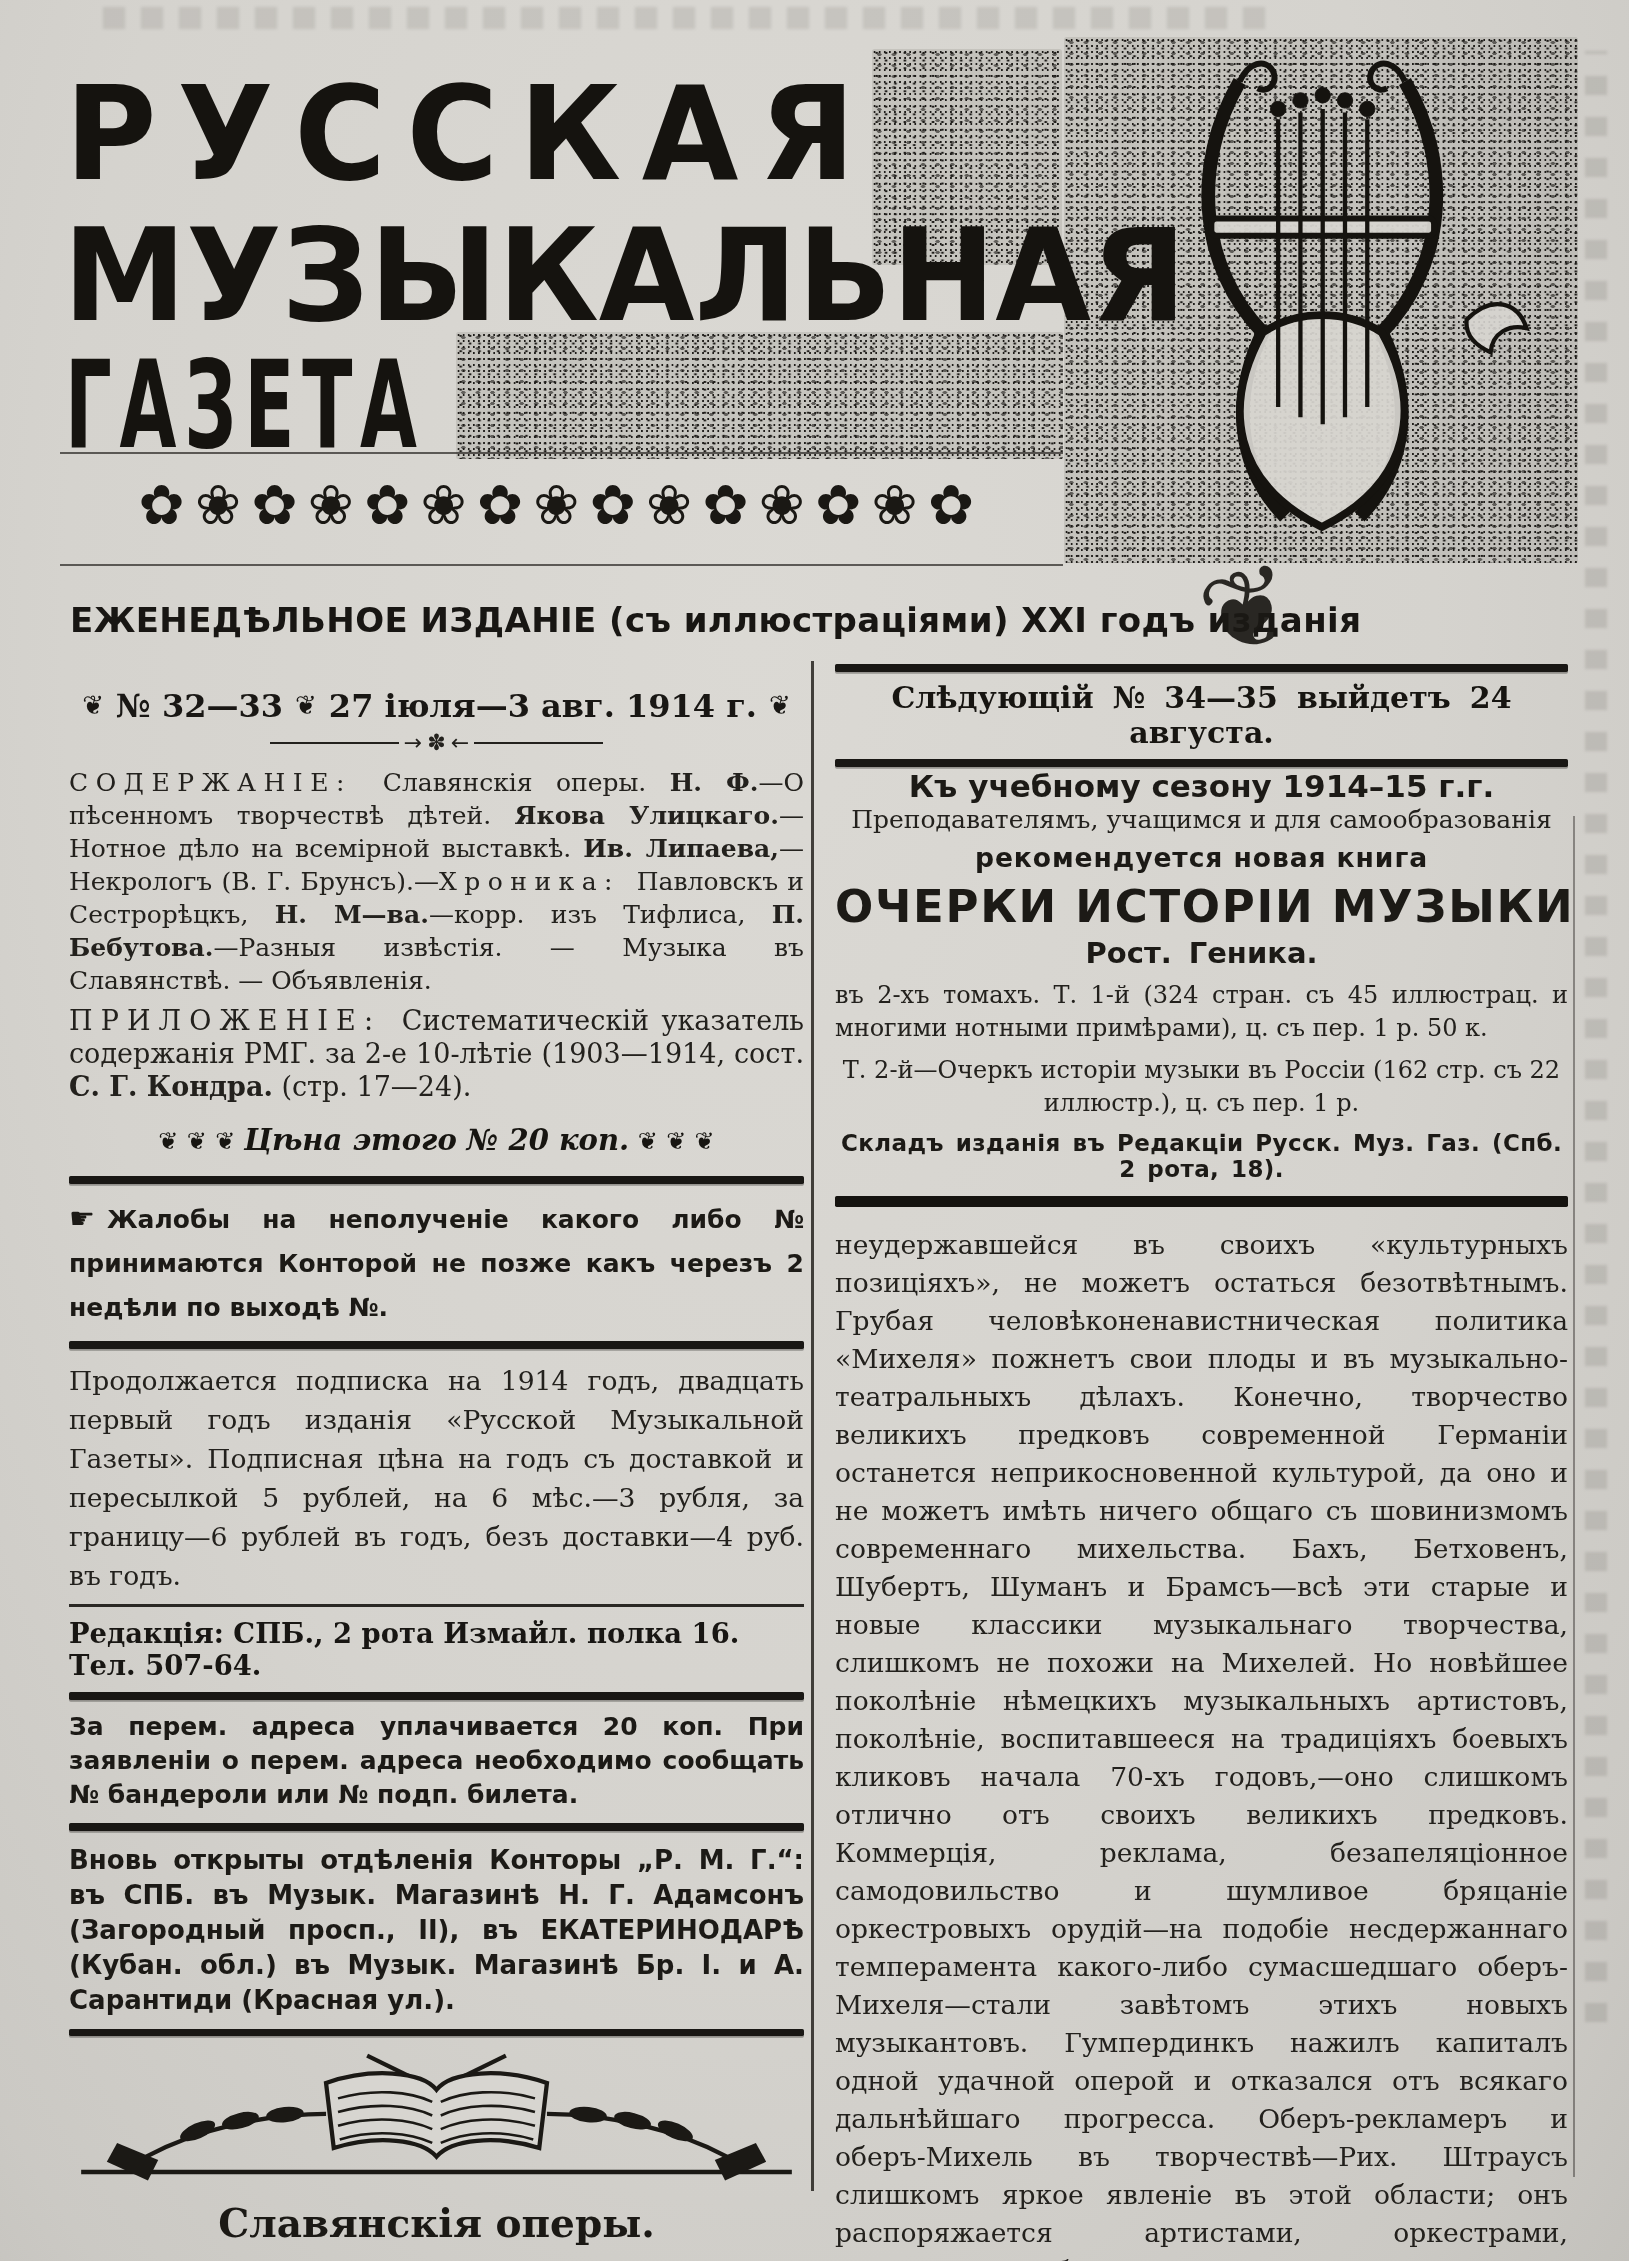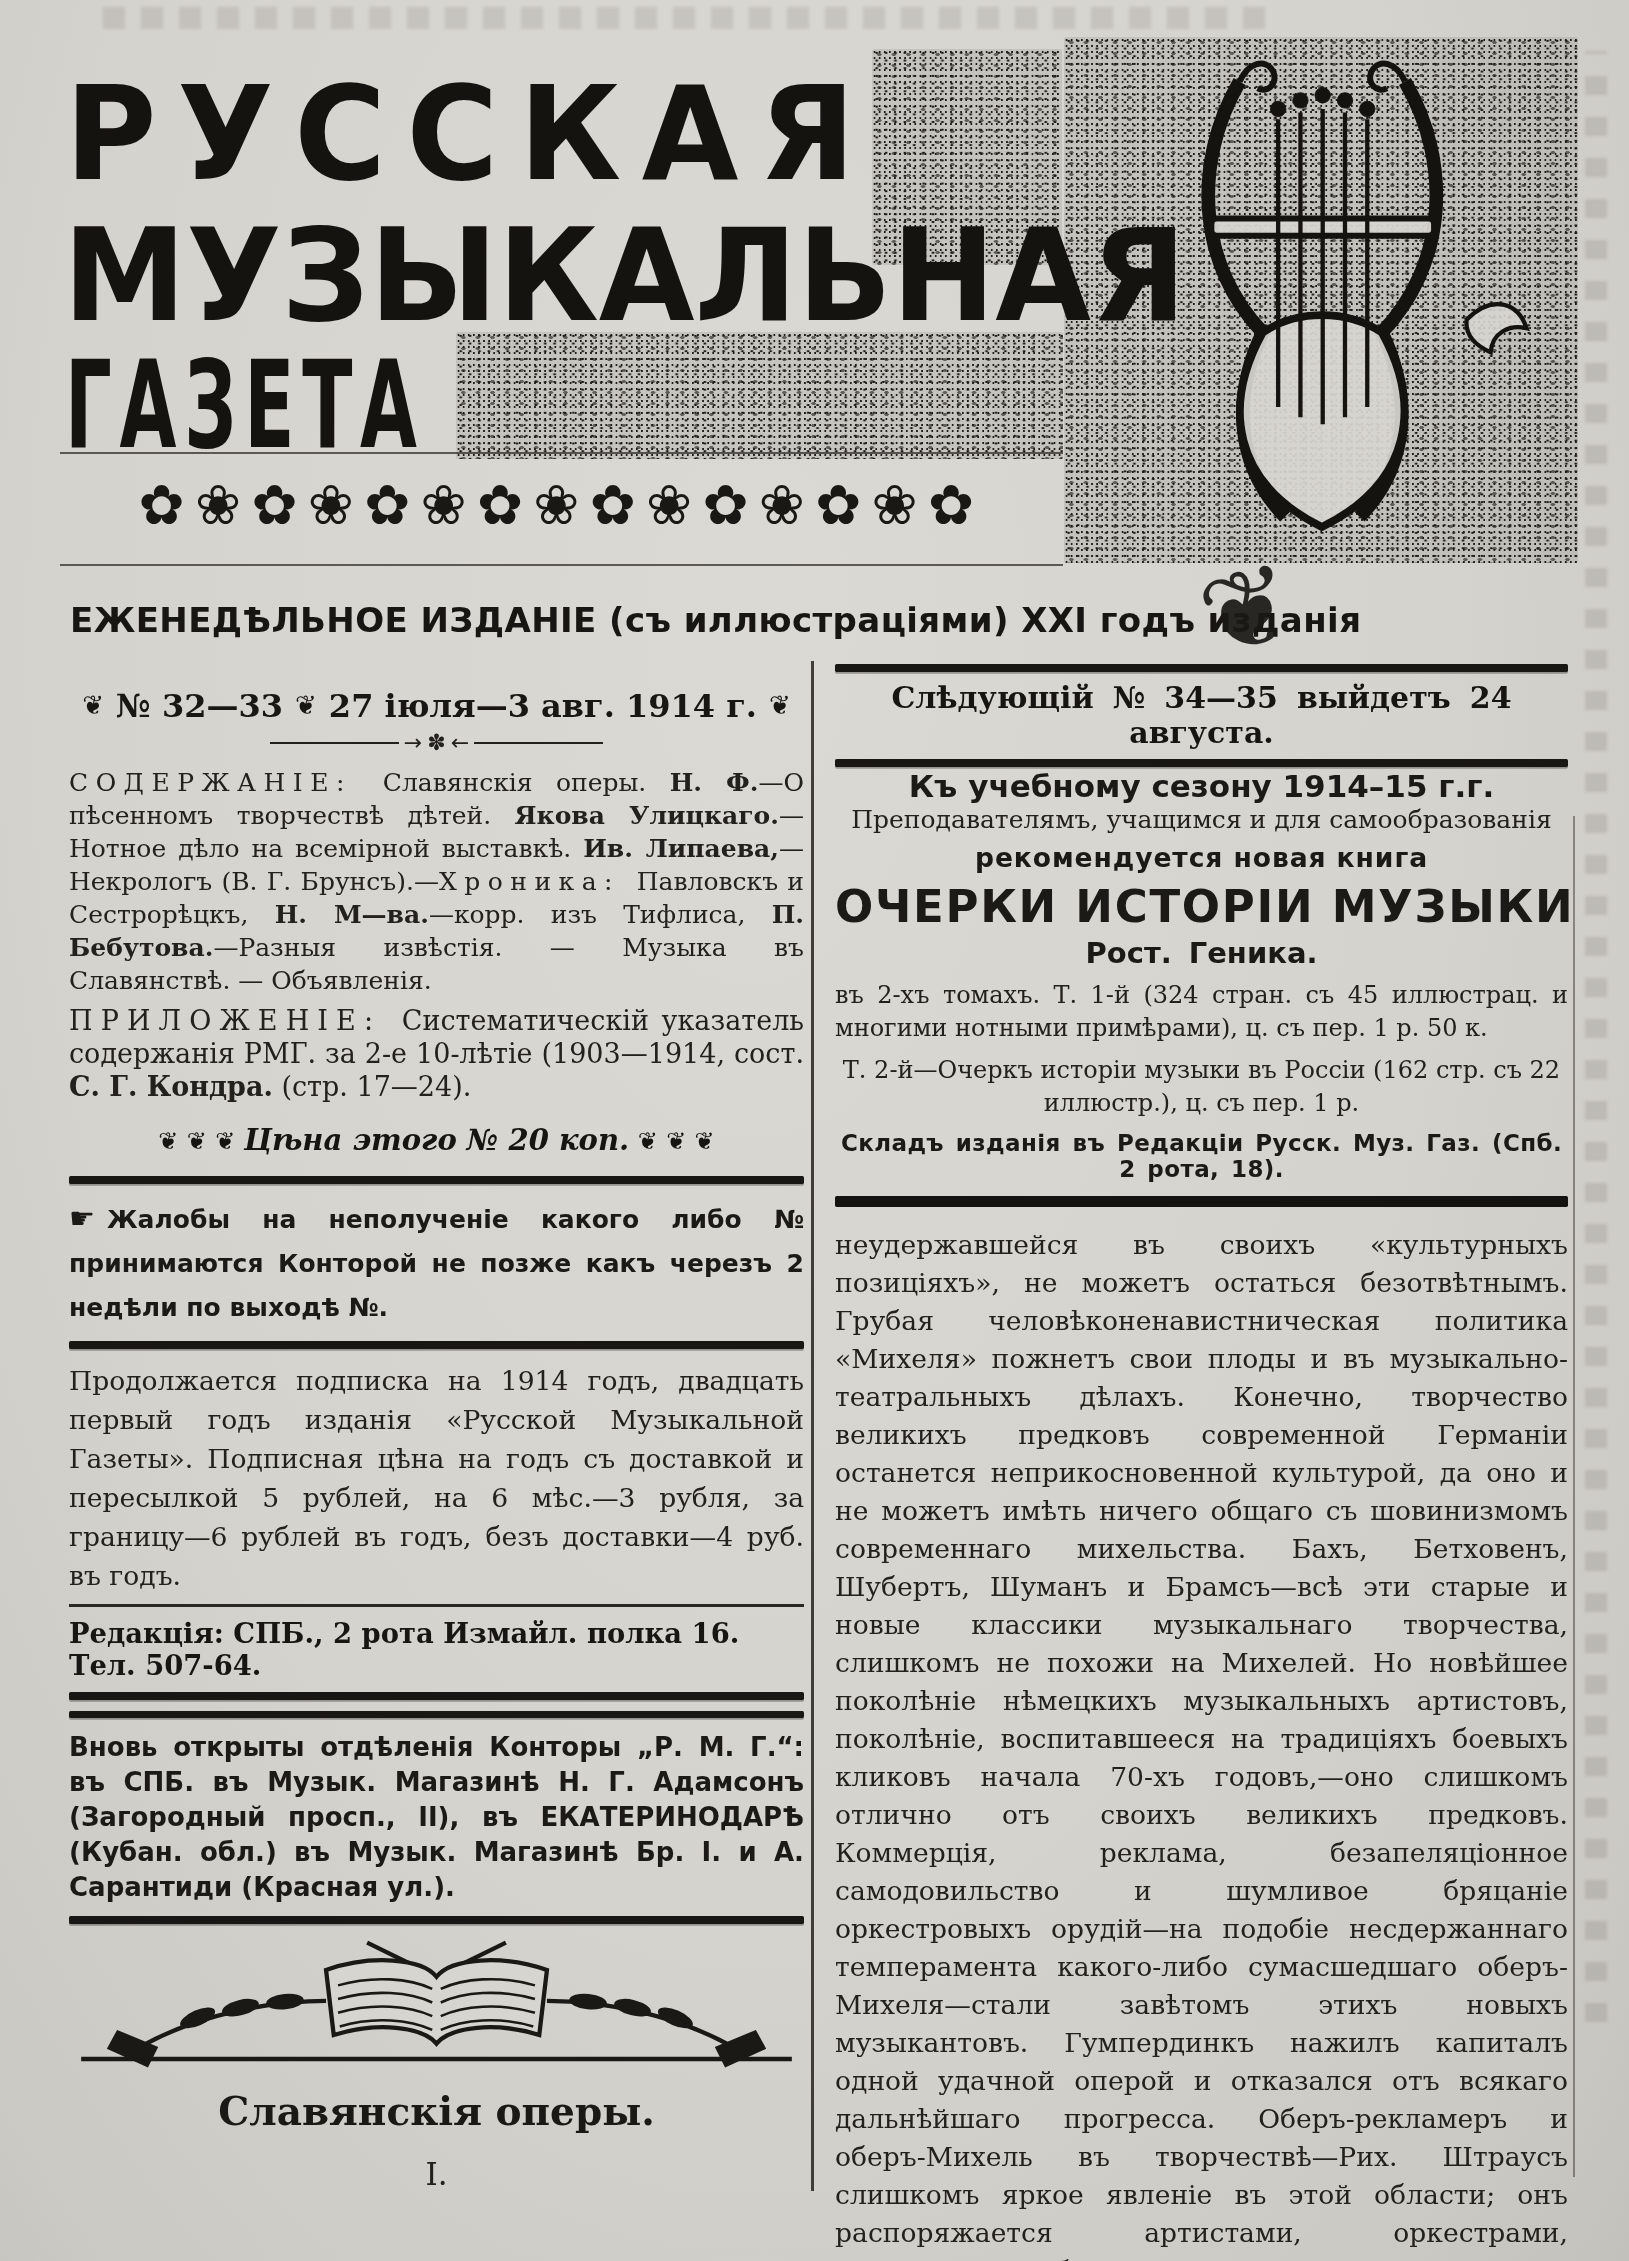--- a/index.html
+++ b/index.html
@@ -165,20 +165,21 @@
     <div class="rule mt-rule2"></div>
 
     <div class="subscription just">Продолжается подписка на 1914 годъ, двадцать первый годъ изданія «Русской Музыкальной Газеты». Подписная цѣна на годъ съ доставкой и пересылкой 5 рублей, на 6 мѣс.—3 рубля, за границу—6 рублей въ годъ, безъ доставки—4 руб. въ годъ.</div>
 
     <div class="rule-thin mt-rule3"></div>
 
     <div class="editorial">Редакція: СПБ., 2 рота Измайл. полка 16. Тел. 507-64.</div>
 
     <div class="rule mt-rule2"></div>
 
+    <div class="addr sans-b just">За перем. адреса уплачивается 20 коп. При заявленіи о перем. адреса необходимо сообщать № бандероли или № подп. билета.</div>
 
     <div class="rule mt-rule2"></div>
 
     <div class="branches sans-b just">Вновь открыты отдѣленія Конторы „Р. М. Г.“: въ СПБ. въ Музык. Магазинѣ Н. Г. Адамсонъ (Загородный просп., II), въ ЕКАТЕРИНОДАРѢ (Кубан. обл.) въ Музык. Магазинѣ Бр. І. и А. Сарантиди (Красная ул.).</div>
 
     <div class="rule mt-rule2"></div>
 
     <div class="vignette">
       <svg width="735" height="137" viewBox="0 0 858 160">
         <g stroke="#1b1915" fill="none">

